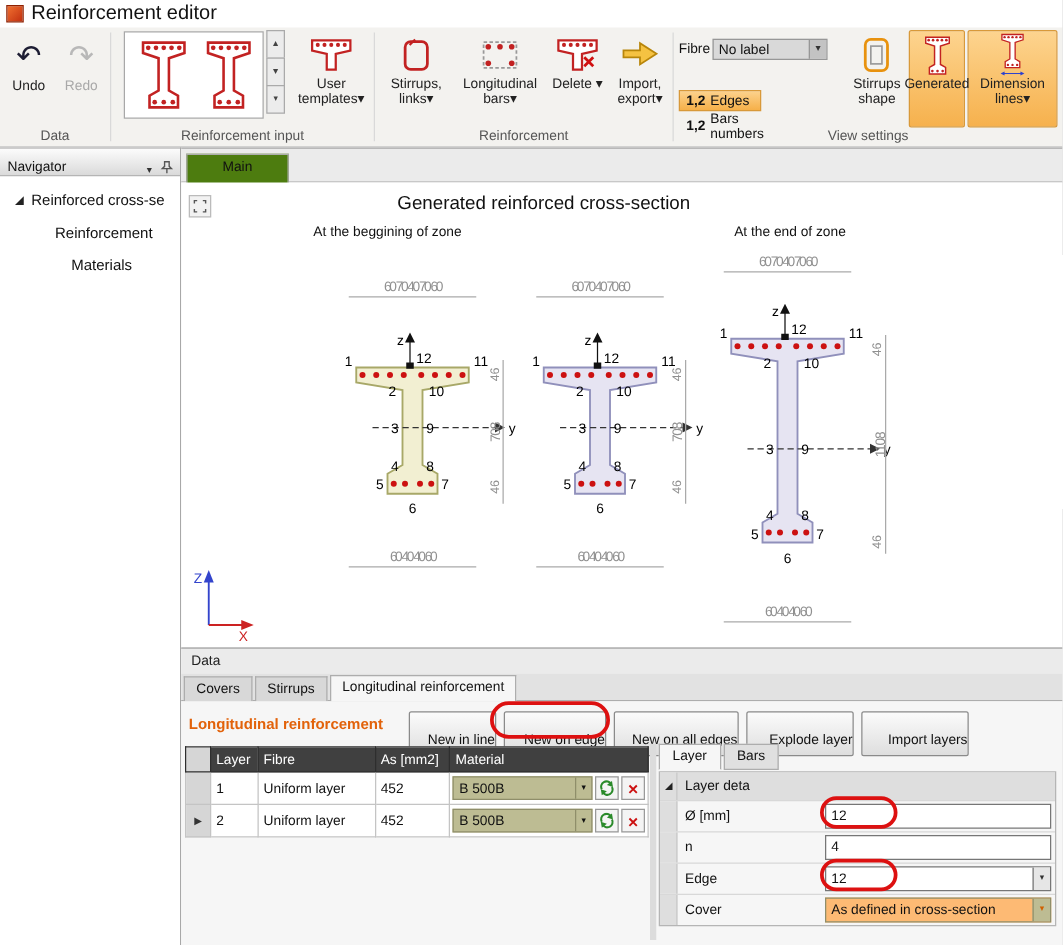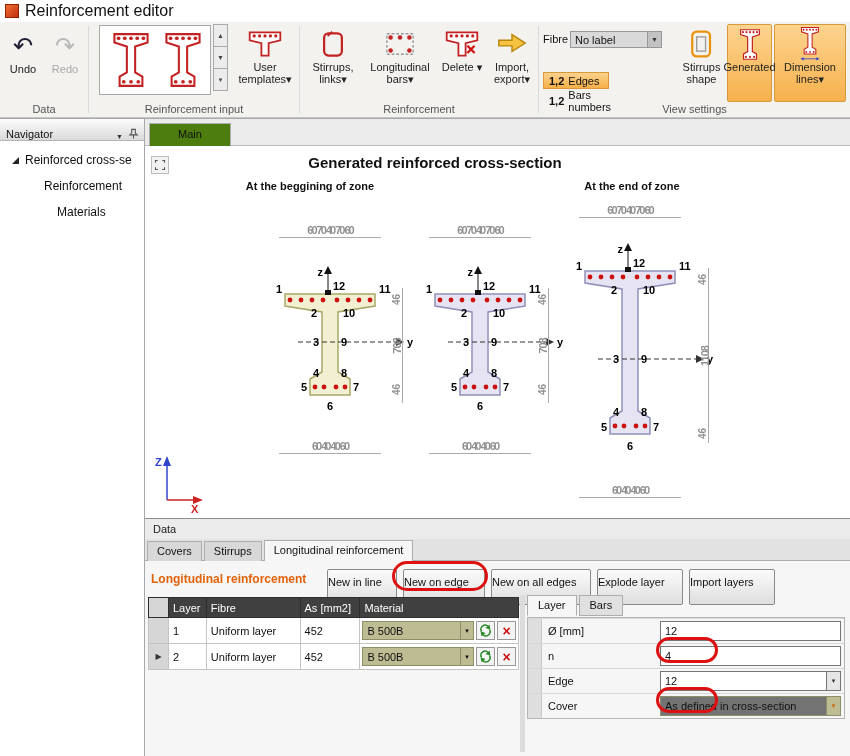--- a/index.html
+++ b/index.html
@@ -35,21 +35,21 @@
   .navheader { height:22px; background:linear-gradient(#fcfcfc,#dadada); border-bottom:1px solid #b5b5b5; display:flex; align-items:flex-end; padding:0 5px 0 6px; gap:5px; font-size:11px; }
   .navheader .nt { flex:1; }
   .ddglyph { font-size:7px; color:#333; }
   .tri-exp { width:0; height:0; border-left:7px solid transparent; border-bottom:7px solid #222; }
   .nav-root { display:flex; gap:6px; align-items:center; padding-left:12px; height:26px; margin-top:6px; }
   .nav-child { height:26px; line-height:26px; }
 
   
   .tabstrip { position:absolute; left:145px; top:118px; width:705px; height:28px; background:#ebebeb; border-top:1px solid #a8a8a8; border-bottom:1px solid #bdbdbd; }
   .tab-main { position:absolute; left:4px; top:4px; height:24px; background:#4d7c0f; border:1px solid #adadad; border-bottom:none; padding:4px 28px 0; }
-  .canvas { position:absolute; left:145px; top:146px; width:705px; height:420px; background:#fff;font-weight:bold; }
+  .canvas { position:absolute; left:145px; top:146px; width:705px; height:420px; background:#fff; }
   .ctitle { position:absolute; left:135px; top:8px; width:310px; text-align:center; font-size:15px; }
   .zone { position:absolute; top:34px; width:220px; text-align:center; }
   .expandbtn { position:absolute; left:6px; top:10px; width:18px; height:18px; background:#f2f2f2; border:1px solid #bbb; display:flex; align-items:center; justify-content:center; }
   .secsvg { position:absolute; }
   .pn { font-size:11px; fill:#000; }
   .dimchain { position:absolute; height:16px; text-align:center; }
   .dimnums { display:block; color:#909090; font-size:11px; letter-spacing:-2px; position:relative; z-index:1; }
   .dimline { position:absolute; left:2px; right:2px; top:13px; border-top:1px solid #aaa; }
   .vdim { position:absolute; width:16px; }
   .vline { position:absolute; left:7px; top:0; bottom:0; width:1px; background:#aaa; }
@@ -57,21 +57,21 @@
   .cov { position:absolute; transform:rotate(-90deg); color:#909090; font-size:10px; }
 
   
   .datapanel { position:absolute; left:145px; top:518px; width:705px; height:238px; background:#f0f0f0; border-top:1px solid #8f8f8f; }
   .dp-title { height:20px; line-height:20px; padding-left:8px; background:#ebebeb; color:#222; }
   .dp-tabs { height:22px; background:#e2e2e2; border-bottom:1px solid #adadad; padding-left:2px; display:flex; align-items:flex-end; gap:2px; }
   .dp-tab { padding:3px 9px 0; border:1px solid #adadad; border-bottom:none; background:#d8d8d8; height:20px; margin-bottom:-1px; }
   .dp-tab.active { background:#f6f6f6; height:21px; }
   .dp-content { position:absolute; left:0; top:42px; right:0; bottom:0; background:#f6f6f6; }
   .section-title { position:absolute; left:6px; top:11px; color:#e2620a; font-weight:bold; font-size:12px; }
-  .sbtn { position:absolute; top:8px; height:36px; background:linear-gradient(#fbfbfb,#dedede); border:1px solid #8a8a8a; border-radius:2px; text-align:left; padding-top:6px; }
+  .sbtn { position:absolute; top:8px; height:36px; background:linear-gradient(#fbfbfb,#dedede); border:1px solid #8a8a8a; border-radius:2px; text-align:right; padding-top:16px; }
   .rtable { position:absolute; left:3px; top:36px; width:371px; border-collapse:collapse; background:#fff; }
   .rtable th { background:#404040; color:#fff; font-weight:normal; height:20px; text-align:left; padding-left:4px; border:1px solid #2e2e2e; }
   .rtable td { height:26px; border:1px solid #c4c4c4; padding-left:4px; background:#fff; }
   .selcell { background:#d6d6d6 !important; text-align:center; padding-left:0 !important; font-size:8px; color:#333; }
   .matcell { padding:0 2px !important; }
   .matwrap { display:flex; gap:2px; align-items:center; }
   .matdd { flex:1; height:19px; background:#bdbc93; border:1px solid #8f8e6a; display:flex; align-items:center; }
   .matdd .t { flex:1; padding-left:4px; }
   .matdd .a { width:13px; align-self:stretch; border-left:1px solid #8f8e6a; text-align:center; font-size:7px; line-height:17px; }
   .iconbtn { width:19px; height:19px; background:#f4f4f4; border:1px solid #999; display:flex; align-items:center; justify-content:center; }
@@ -81,21 +81,21 @@
   .ptab.active { background:#f6f6f6; border-bottom-color:#f6f6f6; }
   .pgrid { position:absolute; left:382px; top:56px; width:318px; border:1px solid #b5b5b5; }
   .pgroup { display:flex; height:22px; background:#dedede; align-items:center; gap:6px; }
   .pgutter { width:14px; align-self:stretch; background:#dedede; border-right:1px solid #c8c8c8; display:flex; align-items:center; justify-content:center; }
   .prow { display:flex; height:25px; background:#f6f6f6; border-top:1px solid #d8d8d8; }
   .plabel { width:118px; padding-left:6px; line-height:24px; }
   .pvalue { flex:1; padding:2px 3px 2px 0; }
   .pinput { height:20px; background:#fff; border:1px solid #767676; line-height:18px; padding-left:4px; display:flex; }
   .pinput .v { flex:1; }
   .pbtn { width:14px; background:#e6e6e6; border-left:1px solid #767676; text-align:center; font-size:7px; line-height:18px; color:#333; }
-  .pdrop-khaki { background:#737373; border-color:#8f8e6a; }
+  .pdrop-khaki { background:#fdba74; border-color:#8f8e6a; }
   .pdrop-khaki .pbtn { background:#bdbc93; border-left-color:#8f8e6a; color:#d06000; }
   .splitterbar { position:absolute; left:375px; top:34px; bottom:4px; width:5px; background:#dcdcdc; }
 
   
   .oval { position:absolute; border:3px solid #dd1111; border-radius:16px; pointer-events:none; }
   .oval1 { left:392px; top:561px; width:96px; height:30px; }
   .oval2 { left:656px; top:637px; width:62px; height:26px; }
   .oval3 { left:656px; top:687px; width:62px; height:26px; }
 
   .sec-a path.shape { fill:#f2efd2; stroke:#a8a868; stroke-width:1.5; }
@@ -559,20 +559,26 @@
         </table>
 
       <div class="splitterbar"></div>
 
       <div class="props-tabs">
         <div class="ptab active">Layer</div>
         <div class="ptab">Bars</div>
       </div>
 
       <div class="pgrid">
+        <div class="pgroup">
+          <span class="pgutter">
+              <span class="tri-exp" style="border-left-width:6px;border-bottom-width:6px"></span>
+            </span>
+          <span>Layer deta</span>
+        </div>
         <div class="prow">
           <span class="pgutter"></span>
           <span class="plabel">Ø [mm]</span>
           <span class="pvalue">
               <span class="pinput">
                 <span class="v">12</span>
               </span>
             </span>
         </div>
         <div class="prow">

